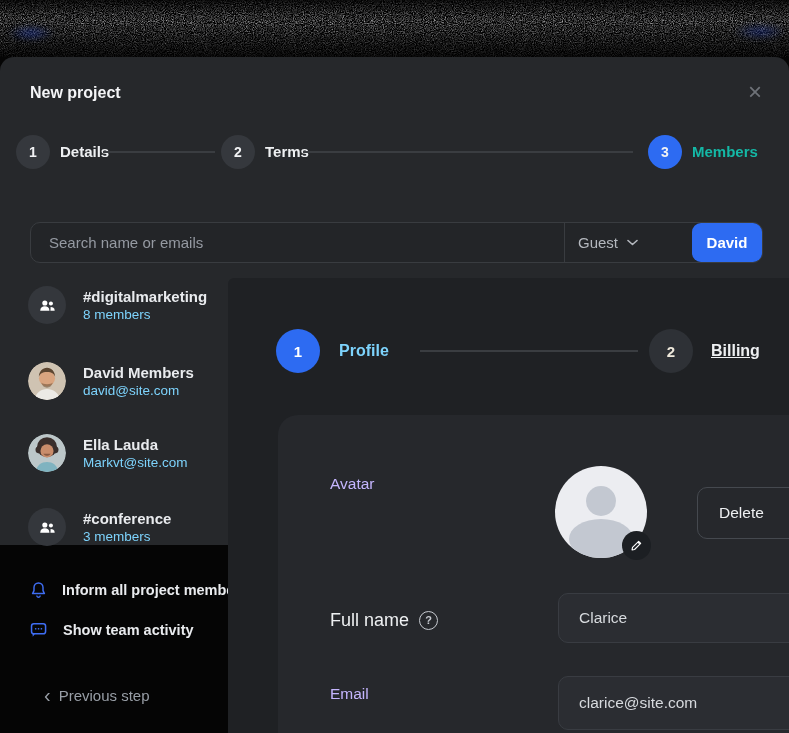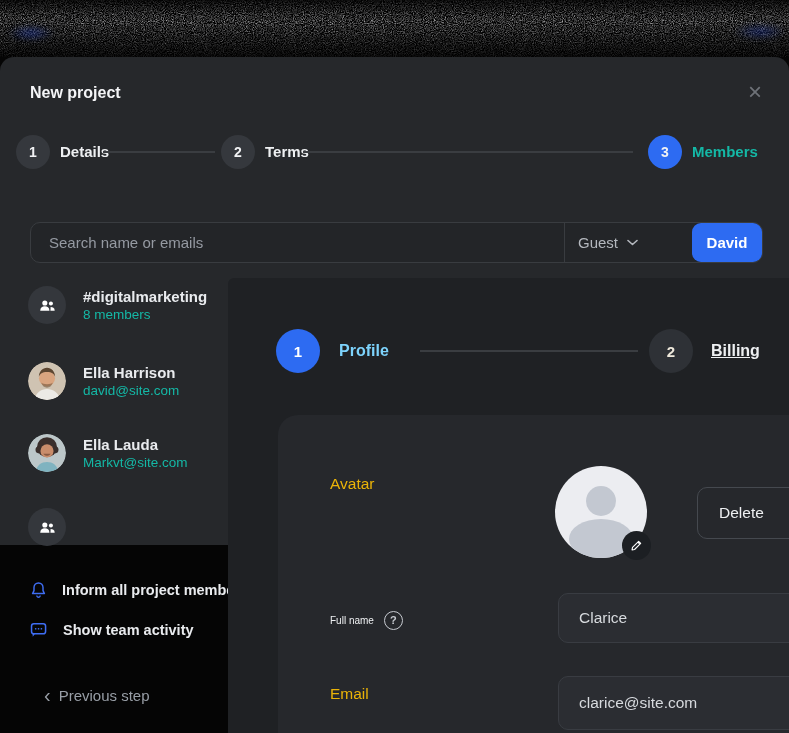--- a/index.html
+++ b/index.html
@@ -45,21 +45,21 @@
   .guest-label{font-size:15px;color:#b4b8be;}
   .invite-btn{position:absolute;right:0;top:0;width:70px;height:39px;background:#2d6bf2;border:none;
               border-radius:9px;color:#fff;font-size:15px;font-weight:600;cursor:pointer;
               font-family:"Liberation Sans",sans-serif;}
 
   
   .member-row{position:absolute;left:28px;display:flex;align-items:center;gap:17px;height:44px;cursor:pointer;}
   .m-avatar{width:38px;height:38px;border-radius:50%;overflow:hidden;flex:0 0 38px;}
   .m-avatar.group{background:#34373c;display:flex;align-items:center;justify-content:center;}
   .m-name{font-size:15px;font-weight:700;color:#e9ebee;line-height:18px;}
-  .m-meta{font-size:13.5px;color:#14b8a6;line-height:17px;}
+  .m-meta{font-size:13.5px;color:#7dd3fc;line-height:17px;}
   .row1{top:226px;} .row2{top:302px;} .row3{top:374px;} .row4{top:448px;}
 
   .option-row{position:absolute;left:30px;display:flex;align-items:center;gap:15px;height:20px;cursor:pointer;}
   .opt1{top:523px;} .opt2{top:563px;}
   .option-label{font-size:14.5px;font-weight:600;color:#e9ebee;white-space:nowrap;}
 
   .prev-step{position:absolute;left:44px;top:630px;display:flex;align-items:center;gap:8px;
              color:#989ea6;font-size:15px;cursor:pointer;}
   .prev-chevron{font-size:20px;line-height:15px;color:#989ea6;}
 
@@ -69,33 +69,33 @@
             justify-content:center;font-size:15px;font-weight:700;}
   .p1{left:48px;top:51px;background:#2d6bf2;color:#fff;}
   .p2{left:421px;top:51px;background:#2e3136;color:#efe9dc;}
   .p-label{position:absolute;top:64px;font-size:16px;font-weight:700;}
   .pl1{left:111px;color:#7dd3fc;}
   .pl2{left:483px;color:#eef0f2;white-space:nowrap;text-decoration:underline;}
   .p-conn{position:absolute;left:192px;top:72px;width:218px;height:2px;background:#3a3d41;}
 
   
   .card{position:absolute;left:50px;top:137px;width:560px;height:380px;background:#26282c;border-radius:20px;}
-  .field-label{position:absolute;font-size:15.5px;color:#eab308;}
+  .field-label{position:absolute;font-size:15.5px;color:#c4b5fd;}
   .avatar-label{left:52px;top:60px;}
   .avatar-wrap{position:absolute;left:277px;top:51px;width:92px;height:92px;border-radius:50%;
                background:#ecedf1;overflow:hidden;}
   .ph-head{position:absolute;left:31px;top:20px;width:30px;height:30px;border-radius:50%;background:#c3c8d1;}
   .ph-body{position:absolute;left:14px;top:53px;width:64px;height:40px;border-radius:50%;background:#c3c8d1;}
   .edit-badge{position:absolute;left:344px;top:116px;width:29px;height:29px;border-radius:50%;background:#1c1f23;
               display:flex;align-items:center;justify-content:center;cursor:pointer;}
   .delete-btn{position:absolute;left:419px;top:72px;width:120px;height:52px;border-radius:10px;
               border:1.5px solid #45494f;background:transparent;color:#eef0f2;font-size:15.5px;
               text-align:left;padding-left:21px;cursor:pointer;font-family:"Liberation Sans",sans-serif;}
   .fullname-row{position:absolute;left:52px;top:195px;display:flex;align-items:center;gap:10px;height:20px;}
-  .fullname-row .lbl{font-size:10px;color:#eef0f2;}
+  .fullname-row .lbl{font-size:18px;color:#eef0f2;}
   .help-icon{width:19px;height:19px;border-radius:50%;border:1.5px solid #c6cad0;box-sizing:border-box;
              display:flex;align-items:center;justify-content:center;font-size:11px;color:#c6cad0;
              font-weight:700;cursor:pointer;}
   .field-input{position:absolute;left:280px;width:280px;background:#2b2d32;border:1px solid #393c42;
                border-radius:10px;box-sizing:border-box;padding:0 0 0 20px;font-size:15.5px;color:#d7dade;
                outline:none;font-family:"Liberation Sans",sans-serif;}
   .input-fullname{top:178px;height:50px;}
   .email-label{left:52px;top:270px;}
   .input-email{top:261px;height:54px;}
 </style>
@@ -182,21 +182,21 @@
           <g clip-path="url(#cd)">
             <rect width="36" height="36" fill="#cfc3b2"></rect>
             <path d="M6 37c1-8 6-11.5 12-11.5S29.5 29 30.5 37z" fill="#eceae5"></path>
             <circle cx="18" cy="15.5" r="7.6" fill="#d9a47f"></circle>
             <path d="M10.3 14c0-5 3.5-8.6 7.7-8.6s7.7 3.6 7.7 8.6c-1-3-3.2-4.6-7.7-4.6s-6.7 1.6-7.7 4.6z" fill="#5d4631"></path>
             <path d="M12.5 19.5c1 3.4 3 4.8 5.5 4.8s4.5-1.4 5.5-4.8c-1 1-2.8 1.6-5.5 1.6s-4.5-.6-5.5-1.6z" fill="#6b5036" opacity=".55"></path>
           </g>
         </svg>
       </div>
       <div>
-        <div class="m-name">Ella Harrison</div>
+        <div class="m-name">David Members</div>
         <div class="m-meta">david@site.com</div>
       </div>
     </div>
 
     <div class="member-row row3">
       <div class="m-avatar">
         <svg width="38" height="38" viewBox="0 0 36 36">
           <defs>
               <clipPath id="ce">
                 <circle cx="18" cy="18" r="18"></circle>
@@ -221,20 +221,24 @@
 
     <div class="member-row row4">
       <div class="m-avatar group">
         <svg width="19" height="19" viewBox="0 0 20 20">
           <circle cx="7.2" cy="7.4" r="2.7" fill="#fff"></circle>
           <circle cx="13.6" cy="8" r="2.1" fill="#fff"></circle>
           <path d="M2.4 15c0-2.7 2.2-4.2 4.8-4.2S12 12.3 12 15v.6H2.4z" fill="#fff"></path>
           <path d="M13.3 11.6c2.2 0 4.2 1.2 4.2 3.3v.7h-4.4z" fill="#fff"></path>
         </svg>
       </div>
+      <div>
+        <div class="m-name">#conference</div>
+        <div class="m-meta">3 members</div>
+      </div>
     </div>
 
     <div class="option-row opt1">
       <svg width="17" height="19" viewBox="0 0 20 22">
         <path d="M10 2.2c-3.2 0-5.3 2.4-5.3 5.4v3.6L3 14.6h14l-1.7-3.4V7.6c0-3-2.1-5.4-5.3-5.4z" fill="none" stroke="#3f6ef4" stroke-width="1.7" stroke-linejoin="round"></path>
         <path d="M8.1 17.6a2 2 0 0 0 3.8 0" fill="none" stroke="#3f6ef4" stroke-width="1.7" stroke-linecap="round"></path>
       </svg>
       <span class="option-label">Inform all project members</span>
     </div>
 

